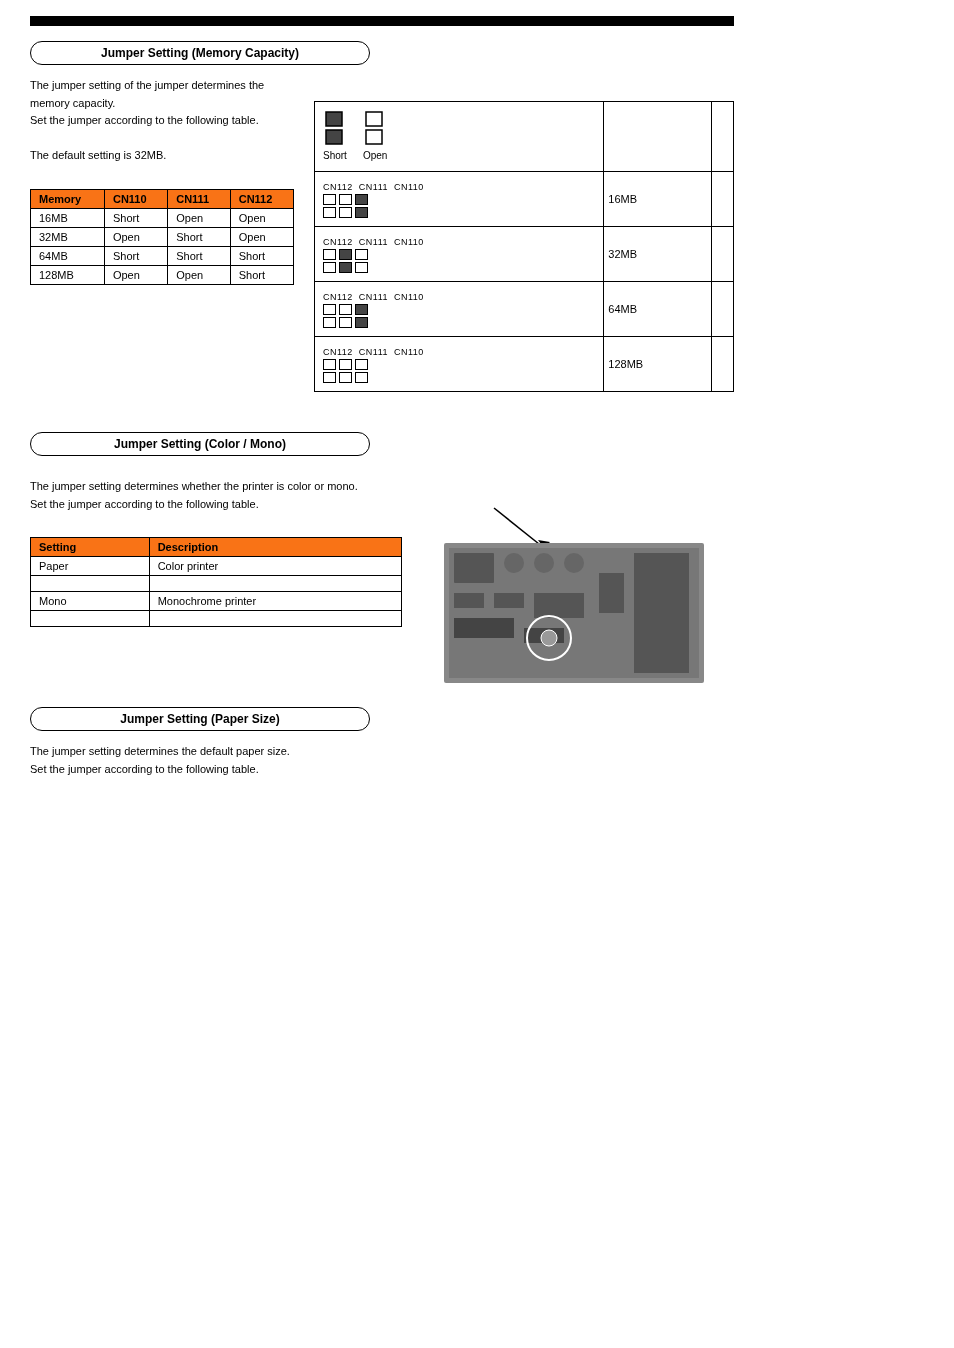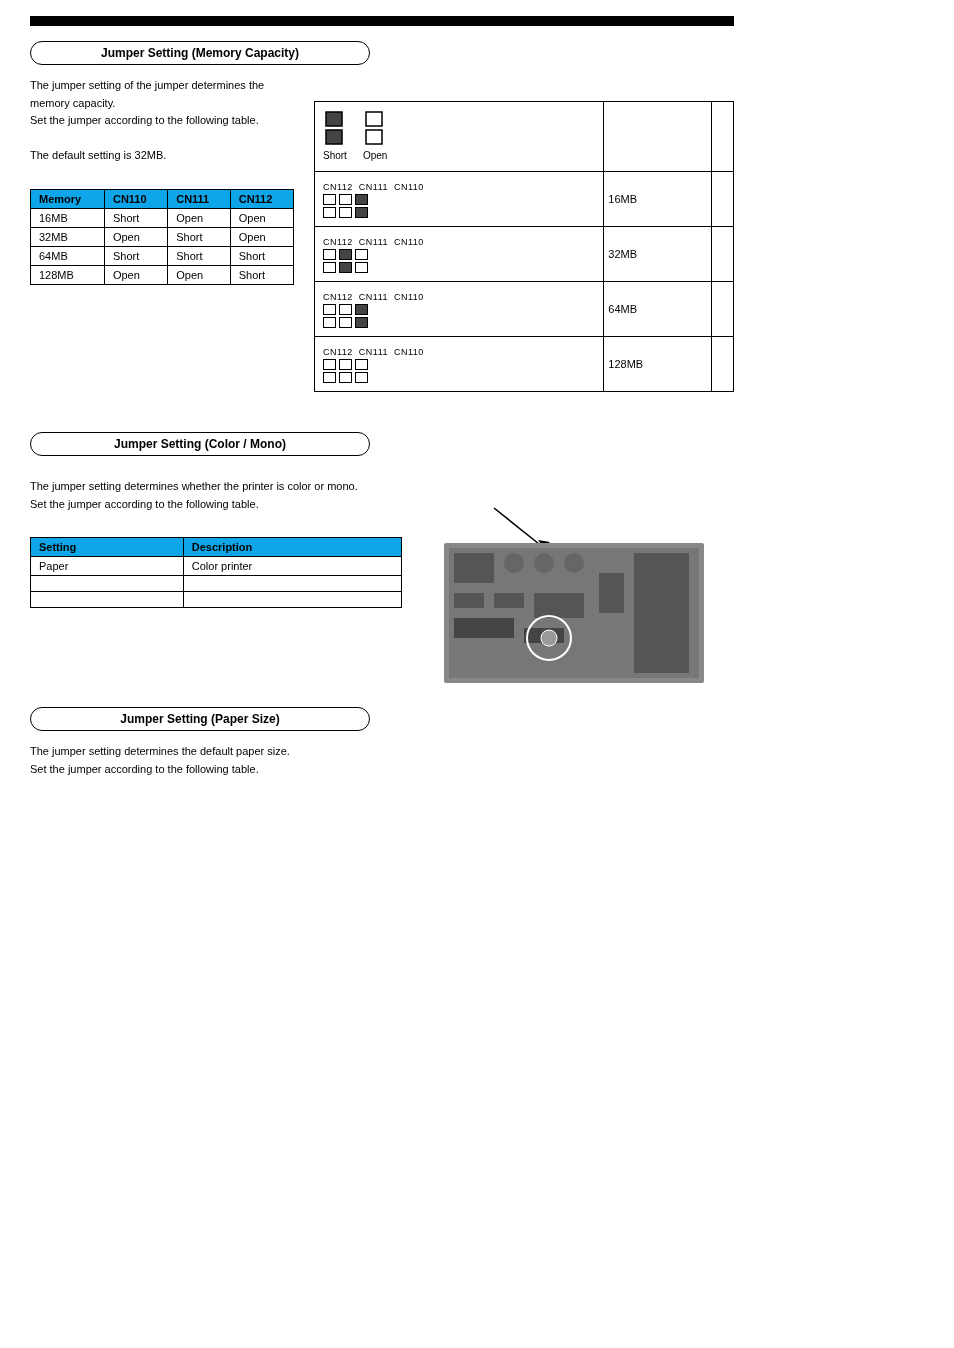--- a/index.html
+++ b/index.html
@@ -64,21 +64,21 @@
       margin-bottom: 16px;
     }
     table th, table td {
       border: 1px solid #000;
       padding: 3px 8px;
       font-size: 11px;
       text-align: left;
       vertical-align: middle;
     }
     table th {
-      background: #0ea5e9;
+      background: #f97316;
       font-weight: bold;
     }
 
     
     .section-body {
       font-size: 11px;
       line-height: 1.6;
       margin-bottom: 10px;
     }
 
@@ -369,20 +369,24 @@
           <tbody>
             <tr>
               <td>Paper</td>
               <td>Color printer</td>
             </tr>
             <tr>
               <td style="height:16px;"></td>
               <td></td>
             </tr>
             <tr>
+              <td>Mono</td>
+              <td>Monochrome printer</td>
+            </tr>
+            <tr>
               <td style="height:16px;"></td>
               <td></td>
             </tr>
           </tbody>
         </table>
       </div>
 
       <div class="section2-right">
         <div style="position:relative; width:280px; margin-top:10px;">
           

